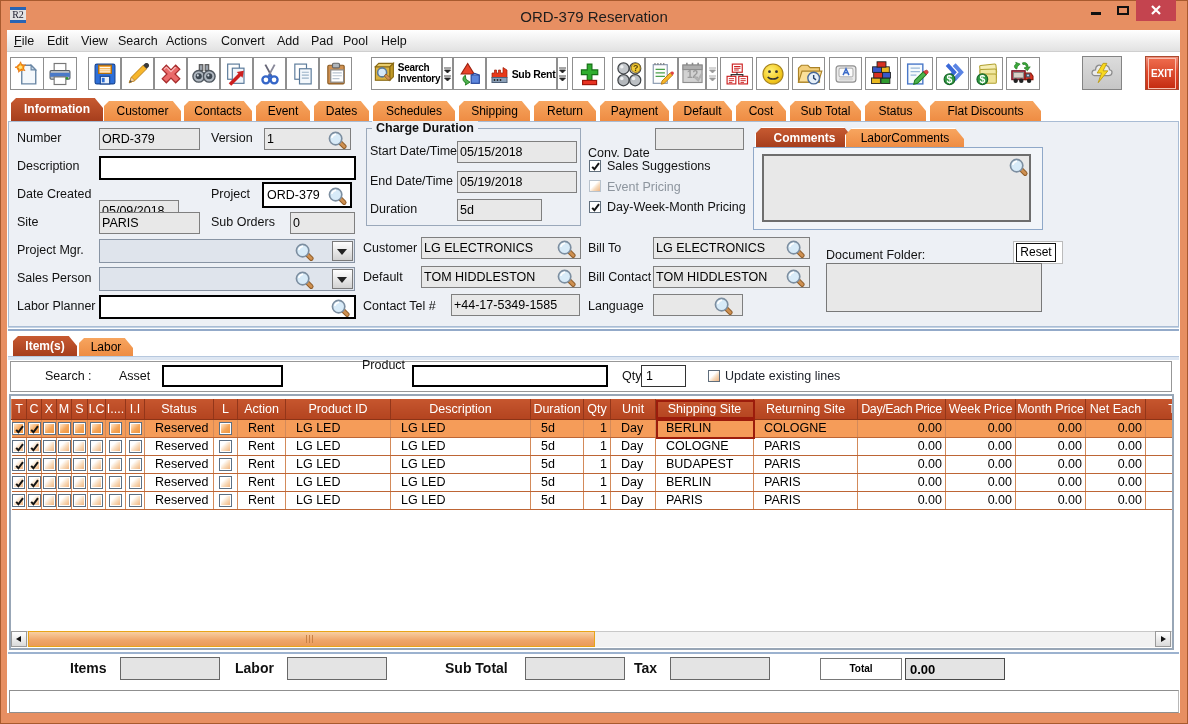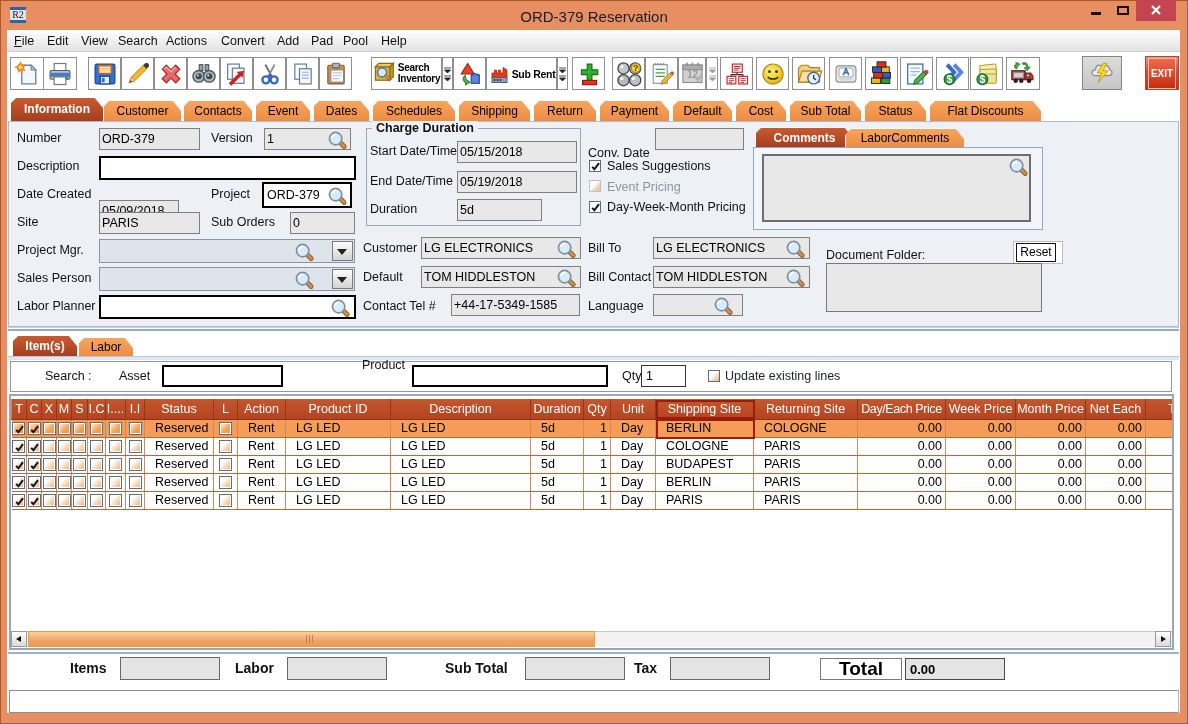--- a/index.html
+++ b/index.html
@@ -683,21 +683,21 @@
 <div class="hdrov" style="left:656px;top:419px;width:99px;height:20px"></div>
 
 <div class="lbl" style="left:70px;top:661px;font-weight:bold;font-size:14px">Items</div>
 <div class="abs" style="left:120px;top:657px;width:100px;height:23px;background:#e4e4e4;border:1px solid #686868"></div>
 <div class="lbl" style="left:235px;top:661px;font-weight:bold;font-size:14px">Labor</div>
 <div class="abs" style="left:287px;top:657px;width:100px;height:23px;background:#e4e4e4;border:1px solid #686868"></div>
 <div class="lbl" style="left:445px;top:661px;font-weight:bold;font-size:14px">Sub Total</div>
 <div class="abs" style="left:525px;top:657px;width:100px;height:23px;background:#e4e4e4;border:1px solid #686868"></div>
 <div class="lbl" style="left:634px;top:661px;font-weight:bold;font-size:14px">Tax</div>
 <div class="abs" style="left:670px;top:657px;width:100px;height:23px;background:#e4e4e4;border:1px solid #686868"></div>
-<div class="abs" style="left:820px;top:658px;width:82px;height:22px;background:#fff;border:1px solid #787878;font-size:19px;font-weight:bold;text-align:center;line-height:20px">Total</div>
+<div class="abs" style="left:820px;top:658px;width:82px;height:22px;background:#fff;border:1px solid #787878;font-size:10px;font-weight:bold;text-align:center;line-height:20px">Total</div>
 <div class="abs" style="left:905px;top:658px;width:100px;height:22px;background:#e4e4e4;border:1px solid #4a4a4a;font-size:13px;font-weight:bold;line-height:21px;padding-left:4px">0.00</div>
 
 <div class="abs" style="left:9px;top:690px;width:1170px;height:23px;background:#fff;border:1px solid #8f8f8f;border-right-color:#b8b8b8"></div>
 <svg width="0" height="0" style="position:absolute">
     <defs>
 <symbol id="mag" viewBox="0 0 19 19">
 <rect x="10.8" y="9.6" width="8.2" height="3.4" rx="1.7" transform="rotate(45 12 11)" fill="#cf9050" stroke="#8f5c28" stroke-width="0.9"></rect>
 <circle cx="7.8" cy="7.8" r="5.6" fill="#d8ebf8" stroke="#7c8ea0" stroke-width="1.5"></circle>
 <path d="M4.5 6.5 A4 4 0 0 1 7.5 3.9" stroke="#fff" stroke-width="1.6" fill="none" stroke-linecap="round"></path>
 </symbol>

